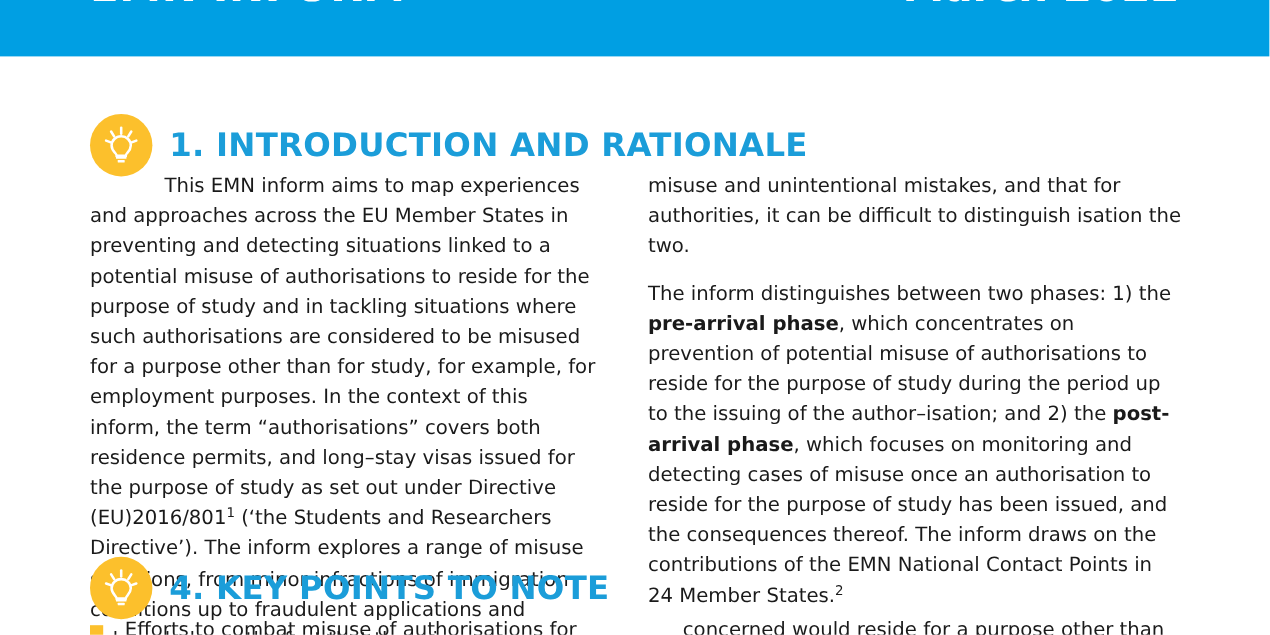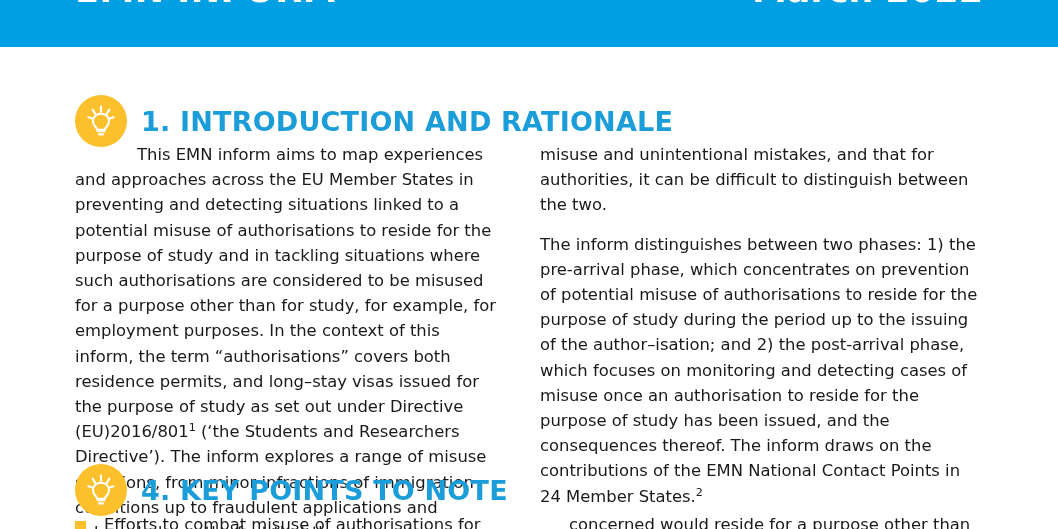--- a/index.html
+++ b/index.html
@@ -101,21 +101,21 @@
   .col-left  { left: 75px;  width: 425px; }
   .col-right { left: 540px; width: 445px; }
 
   .col p {
     margin: 0 0 14px 0;
   }
   .col p:last-child { margin-bottom: 0; }
   .indent-first {
     text-indent: 62px;
   }
-  b, strong { font-weight: normal; }
+  b, strong { font-weight: bold; }
   sup {
     font-size: 0.68em;
     vertical-align: super;
     line-height: 0;
   }
 
   
   .bullets {
     position: absolute;
     font-size: 16.4px;
@@ -172,21 +172,21 @@
       </svg>
     </span>
     <span class="section-title">1. INTRODUCTION AND RATIONALE</span>
   </div>
 
   <div class="col col-left" style="top:95px;">
     <p class="indent-first"><span>This EMN inform aims to map experiences and approaches across the EU Member States in preventing and detecting situations linked to a potential misuse of author­isations to reside for the purpose of study and in tackling situations where such authorisations are considered to be misused for a purpose other than for study, for example, for employment purposes. In the context of this inform, the term “authorisations” covers both residence permits, and long–stay visas issued for the purpose of study as set out under Directive (EU)2016/801</span><sup>1</sup><span> (‘the Students and Researchers Directive’). The inform explores a range of misuse situations, from minor infractions of immigration conditions up to fraudulent applications and acknowledg–es the fact that there is a grey area between intentional</span></p>
   </div>
 
   <div class="col col-right" style="top:95px;">
-    <p>misuse and unintentional mistakes, and that for authorities, it can be difficult to distinguish between the two.</p>
+    <p>misuse and unintentional mistakes, and that for authorities, it can be difficult to distinguish isation the two.</p>
     <p><span>The inform distinguishes between two phases: 1) the </span><b>pre-arrival phase</b><span>, which concentrates on prevention of potential misuse of authorisations to reside for the purpose of study during the period up to the issuing of the author–isation; and 2) the </span><b>post-arrival phase</b><span>, which focuses on monitoring and detecting cases of misuse once an authorisation to reside for the purpose of study has been issued, and the consequences thereof. The inform draws on the contributions of the EMN National Contact Points in 24 Member States.</span><sup>2</sup></p>
   </div>
 
   <div class="section-head" style="top:417px;">
     <span class="bulb-badge">
       <svg width="34" height="34" viewBox="0 0 34 34" aria-hidden="true">
         <g stroke="#ffffff" stroke-width="2.1" fill="none" stroke-linecap="round">
           <line x1="17" y1="2.5" x2="17" y2="7.5"></line>
           <line x1="8.6" y1="5.6" x2="11.1" y2="9.6"></line>
           <line x1="25.4" y1="5.6" x2="22.9" y2="9.6"></line>

